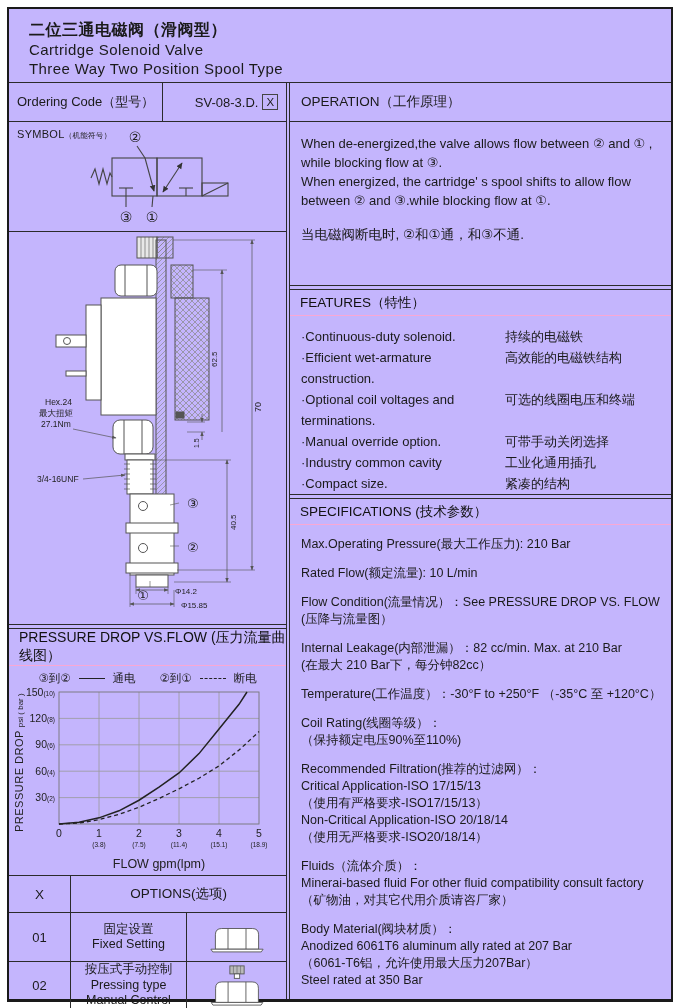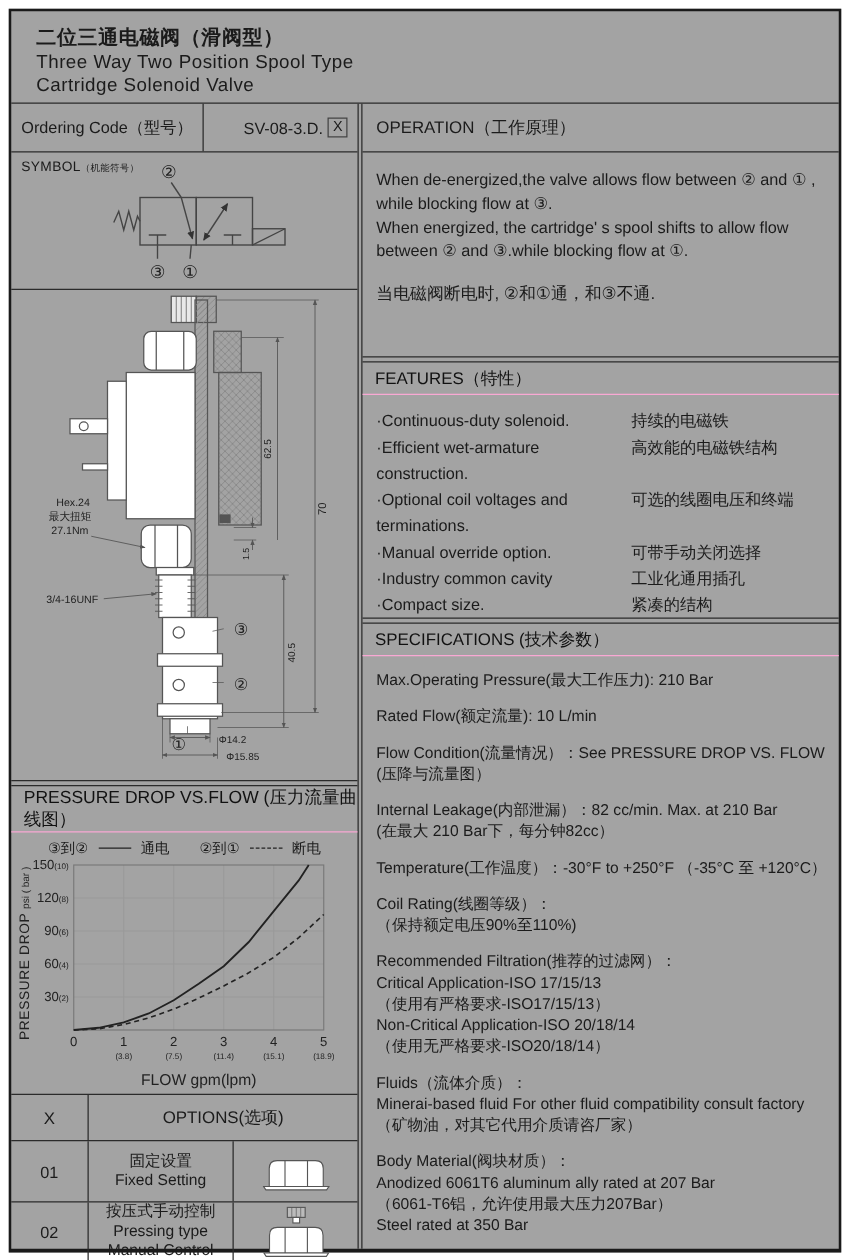--- a/index.html
+++ b/index.html
@@ -1,17 +1,17 @@
 <!DOCTYPE html>
 <html><head>
 <meta charset="utf-8">
 <style>
   html,body{margin:0;padding:0;background:#fff;}
   body{width:680px;height:1008px;font-family:"Liberation Sans","DejaVu Sans",sans-serif;color:#1b1b1b;-webkit-font-smoothing:antialiased;}
-  .page{position:absolute;left:7px;top:7px;right:7px;bottom:6px;border:2px solid #1a1a1a;border-bottom-width:3px;display:flex;flex-direction:column;background:#a3a3a3;box-sizing:border-box;}
+  .page{position:absolute;left:7px;top:7px;right:7px;bottom:6px;border:2px solid #1a1a1a;border-bottom-width:3px;display:flex;flex-direction:column;background:#c4b5fd;box-sizing:border-box;}
   .title-block{flex:0 0 74px;padding:11px 0 0 20px;border-bottom:1px solid #2b2b2b;box-sizing:border-box;}
   .title-zh{font-size:16px;font-weight:600;letter-spacing:.5px;}
   .title-en{font-size:15px;letter-spacing:.4px;line-height:1.25;}
   .main{flex:1;display:flex;min-height:0;}
   .col-left{flex:0 0 277px;border-right:1px solid #2b2b2b;display:flex;flex-direction:column;box-sizing:border-box;}
   .col-right{flex:1;border-left:1px solid #2b2b2b;margin-left:2px;display:flex;flex-direction:column;box-sizing:border-box;min-width:0;}
   .sec{box-sizing:border-box;gap:24px;}
   .bb{border-bottom:1px solid #2b2b2b;}
   .band{border-top:1px solid #2b2b2b;border-bottom:1px solid #f9a8d4;margin-top:3px;display:flex;align-items:center;padding-left:10px;font-size:13.5px;color:#111;box-sizing:border-box;}
   
@@ -60,22 +60,22 @@
   svg{display:block;}
   text{font-family:"Liberation Sans","DejaVu Sans",sans-serif;fill:#222;}
 </style>
 </head>
 <body>
 
 <div class="page">
 
   <div class="title-block">
     <div class="title-zh">二位三通电磁阀（滑阀型）</div>
+    <div class="title-en">Cartridge Solenoid Valve</div>
     <div class="title-en">Three Way Two Position Spool Type</div>
-    <div class="title-en">Cartridge Solenoid Valve</div>
   </div>
 
   <div class="main">
 
     <div class="col-left">
 
       <div class="ordering-row sec bb">
         <div class="ordering-label">Ordering Code（型号）</div>
         <div class="ordering-code">
           <span>SV-08-3.D.</span>

